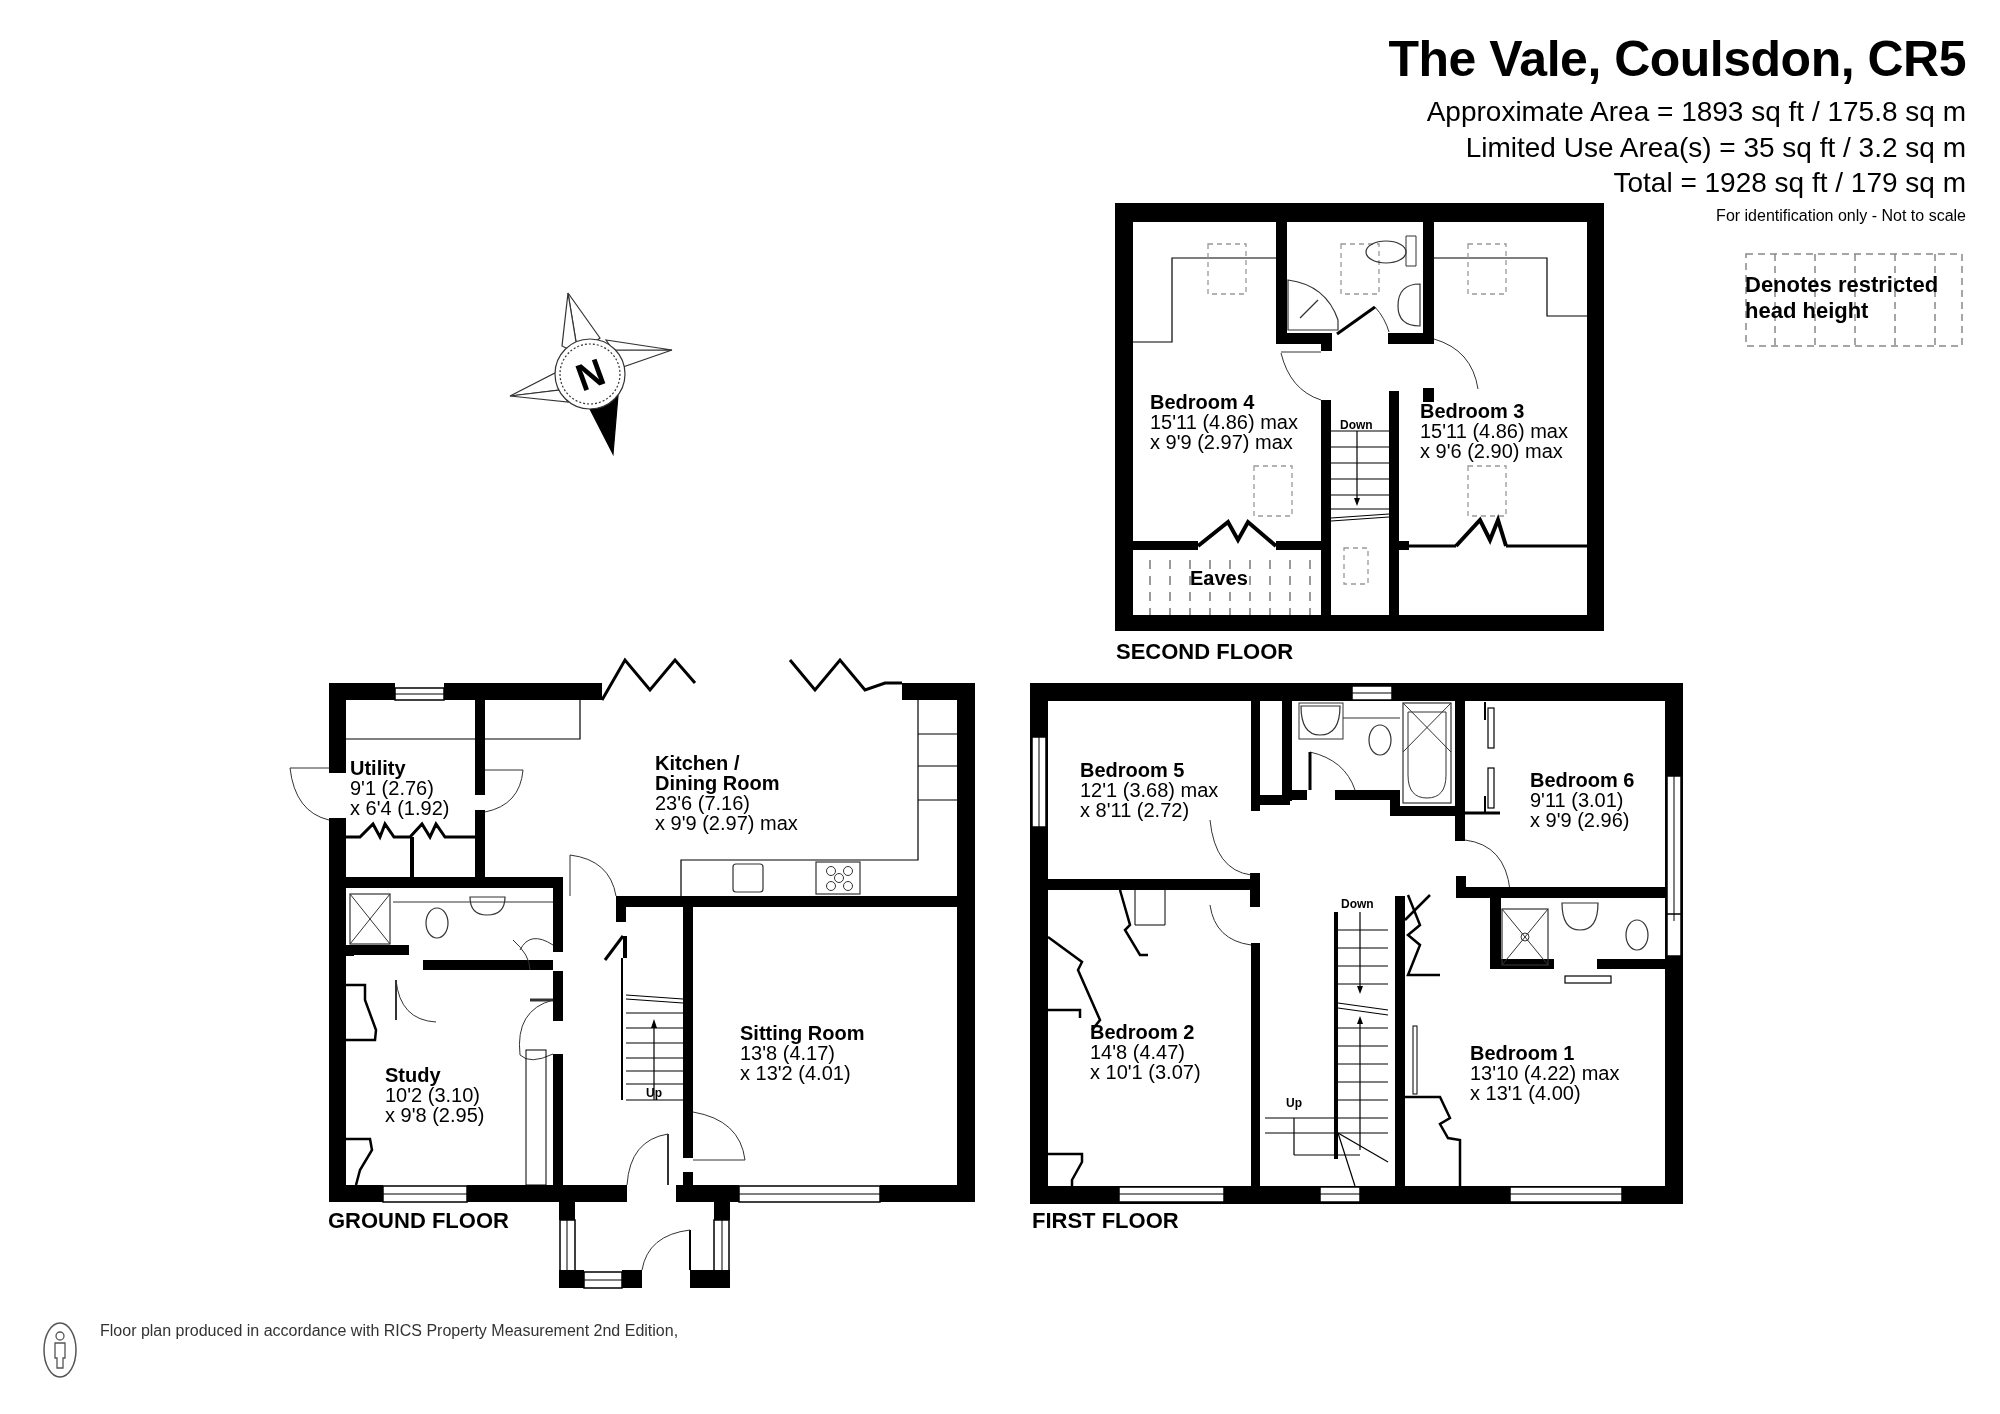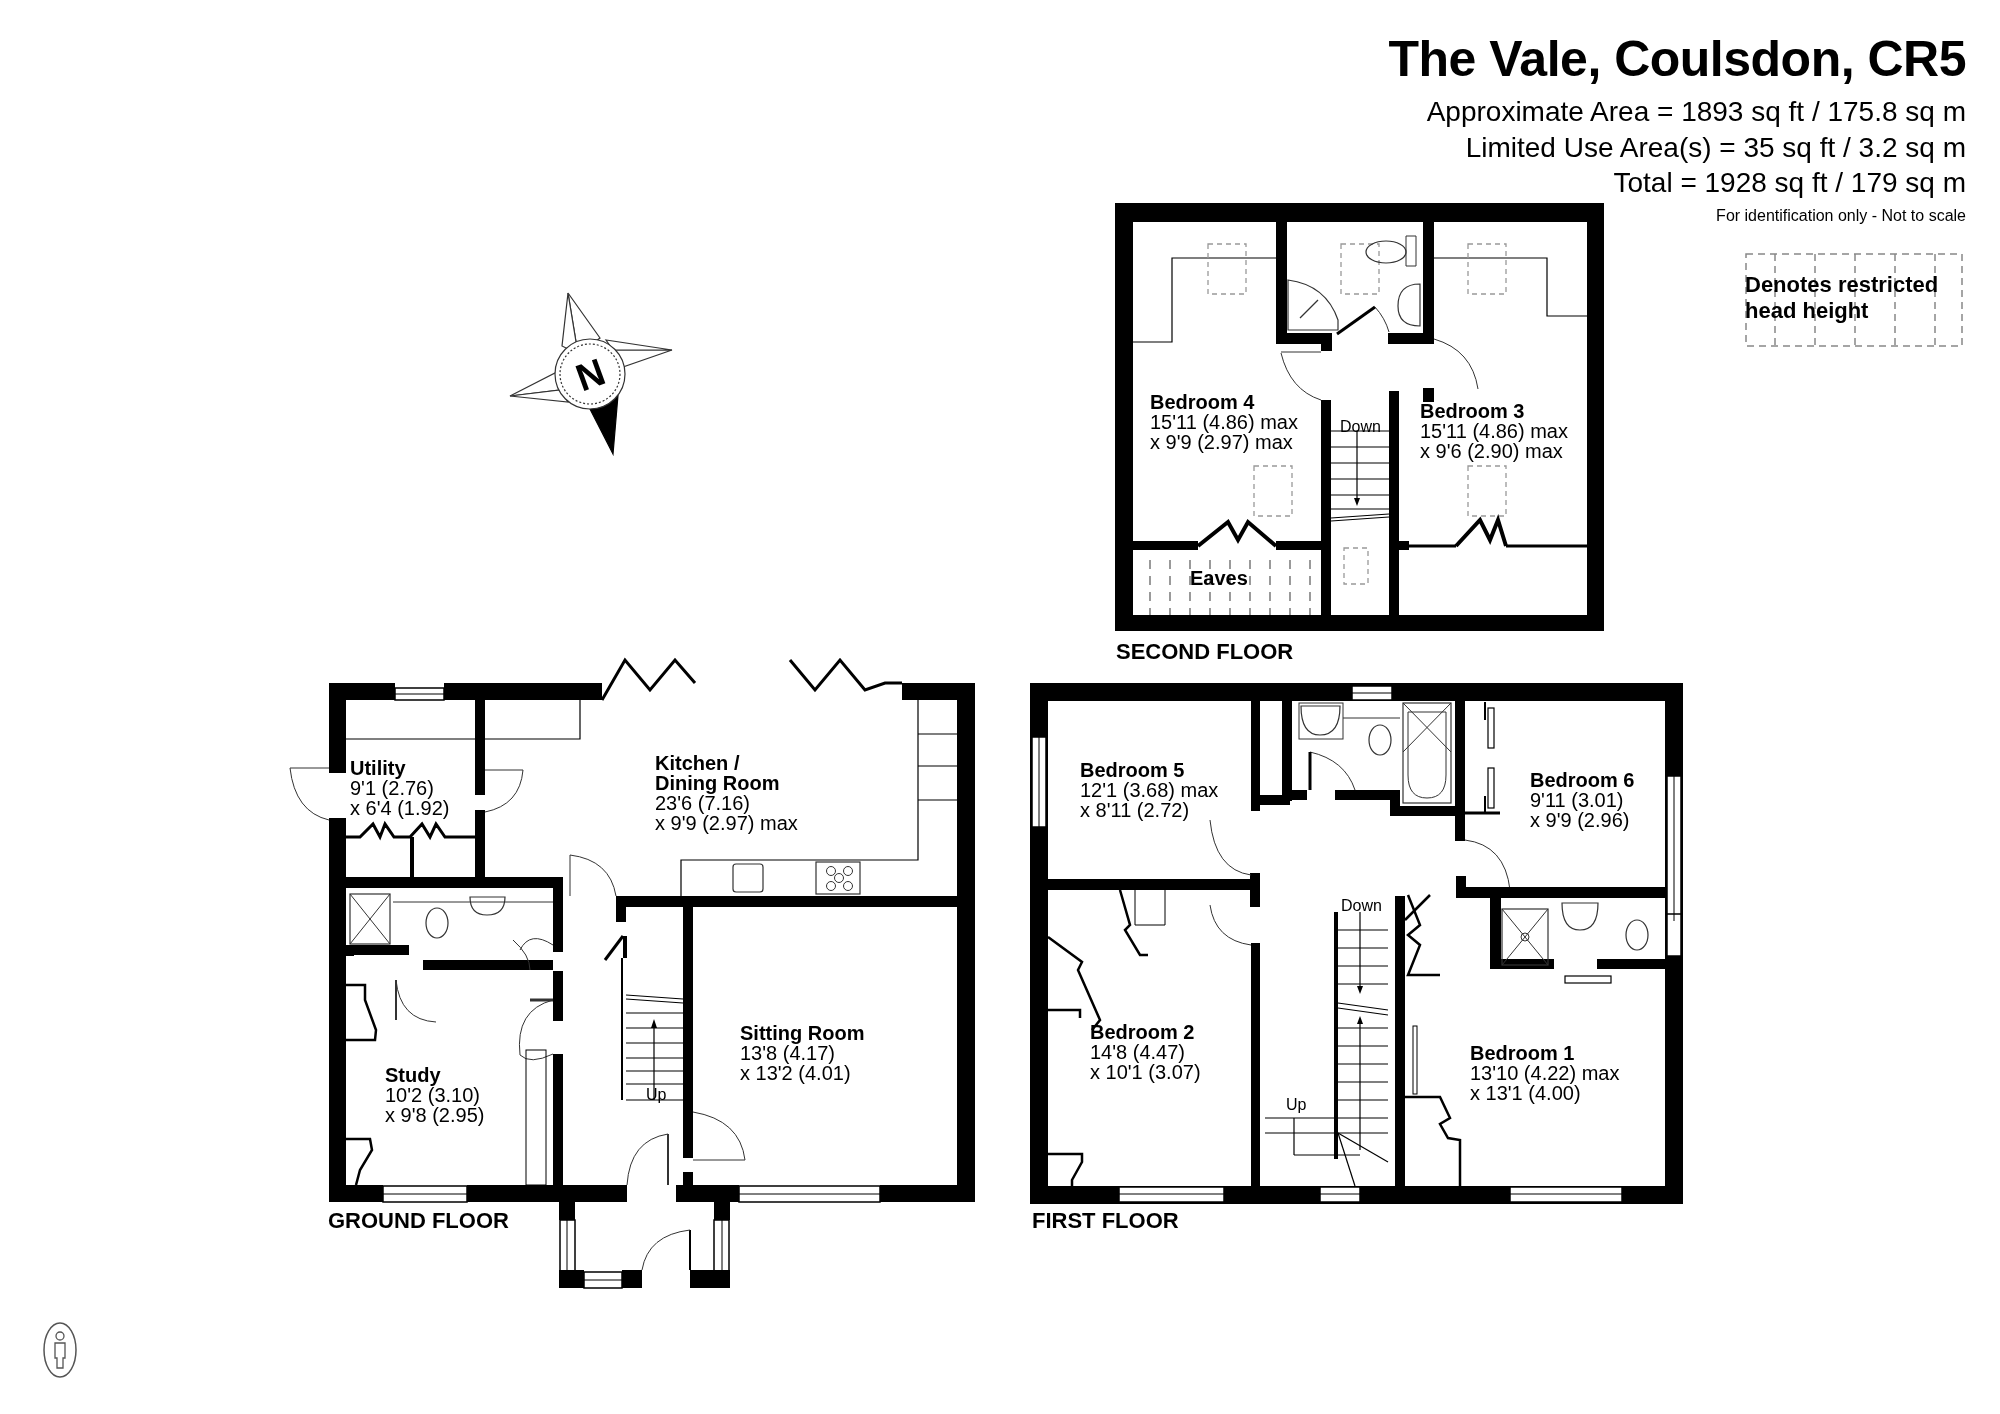--- a/index.html
+++ b/index.html
@@ -7,21 +7,21 @@
          font-family: "Liberation Sans", "DejaVu Sans", sans-serif; color: #000; }
   .abs { position: absolute; }
   .title { right: 34px; top: 30px; font-size: 50px; font-weight: bold; letter-spacing: -0.5px; white-space: nowrap; }
   .area-line { right: 34px; font-size: 28px; white-space: nowrap; }
   .disclaimer { right: 34px; top: 207px; font-size: 16px; white-space: nowrap; }
   .legend-box { left: 1745px; top: 253px; width: 218px; height: 94px; }
   .legend-text { left: 1745px; top: 272px; width: 218px; text-align: left; font-size: 22px; font-weight: bold; line-height: 26px; }
   .floor-label { font-size: 22px; font-weight: bold; white-space: nowrap; }
   .room { white-space: nowrap; font-size: 20px; line-height: 20px; }
   .room .rname { font-weight: bold; }
-  .small-lbl { font-size: 16px; font-weight: normal; white-space: nowrap; }
+  .small-lbl { font-size: 12px; font-weight: bold; white-space: nowrap; }
   .footer { left: 100px; top: 1320px; font-size: 16px; line-height: 22px; color: #333; }
   svg { position: absolute; left: 0; top: 0; }
 </style>
 </head>
 <body>
 
 <div class="abs title">The Vale, Coulsdon, CR5</div>
 <div class="abs area-line" style="top:96px">Approximate Area = 1893 sq ft / 175.8 sq m</div>
 <div class="abs area-line" style="top:132px">Limited Use Area(s) = 35 sq ft / 3.2 sq m</div>
 <div class="abs area-line" style="top:167px">Total = 1928 sq ft / 179 sq m</div>
@@ -426,13 +426,14 @@
 <div class="abs small-lbl" style="left:1341px;top:897px">Down</div>
 <div class="abs small-lbl" style="left:1286px;top:1096px">Up</div>
 <div class="abs floor-label" style="left:1032px;top:1208px">FIRST FLOOR</div>
 
 <svg class="abs" width="36" height="60" style="left:42px;top:1320px">
   <ellipse cx="18" cy="30" rx="16" ry="27" stroke="#555" stroke-width="1.5" fill="none"></ellipse>
   <circle cx="18" cy="16" r="4" stroke="#555" stroke-width="1.3" fill="none"></circle>
   <path d="M13,23 H23 V38 H21 V48 H15 V38 H13 Z" stroke="#555" stroke-width="1.3" fill="none"></path>
 </svg>
 <div class="abs footer">
+  <div>Floor plan produced in accordance with RICS Property Measurement 2nd Edition,</div>
 </div>
 
 </body></html>

